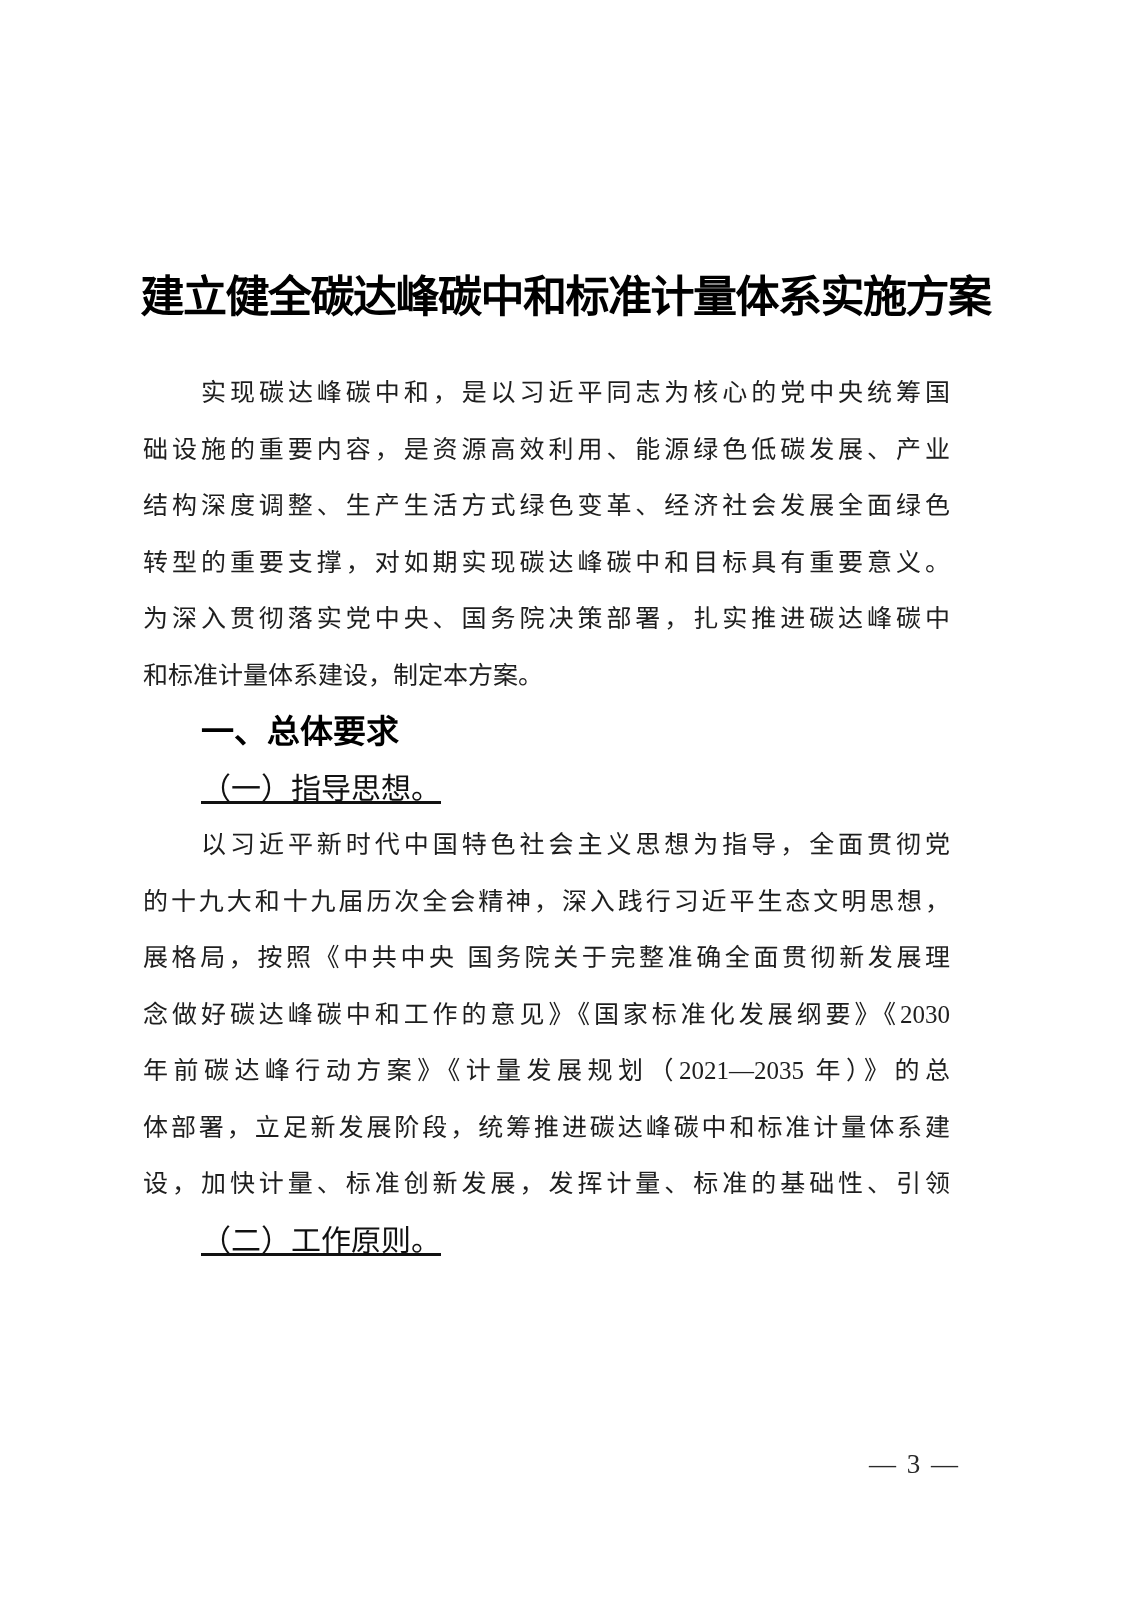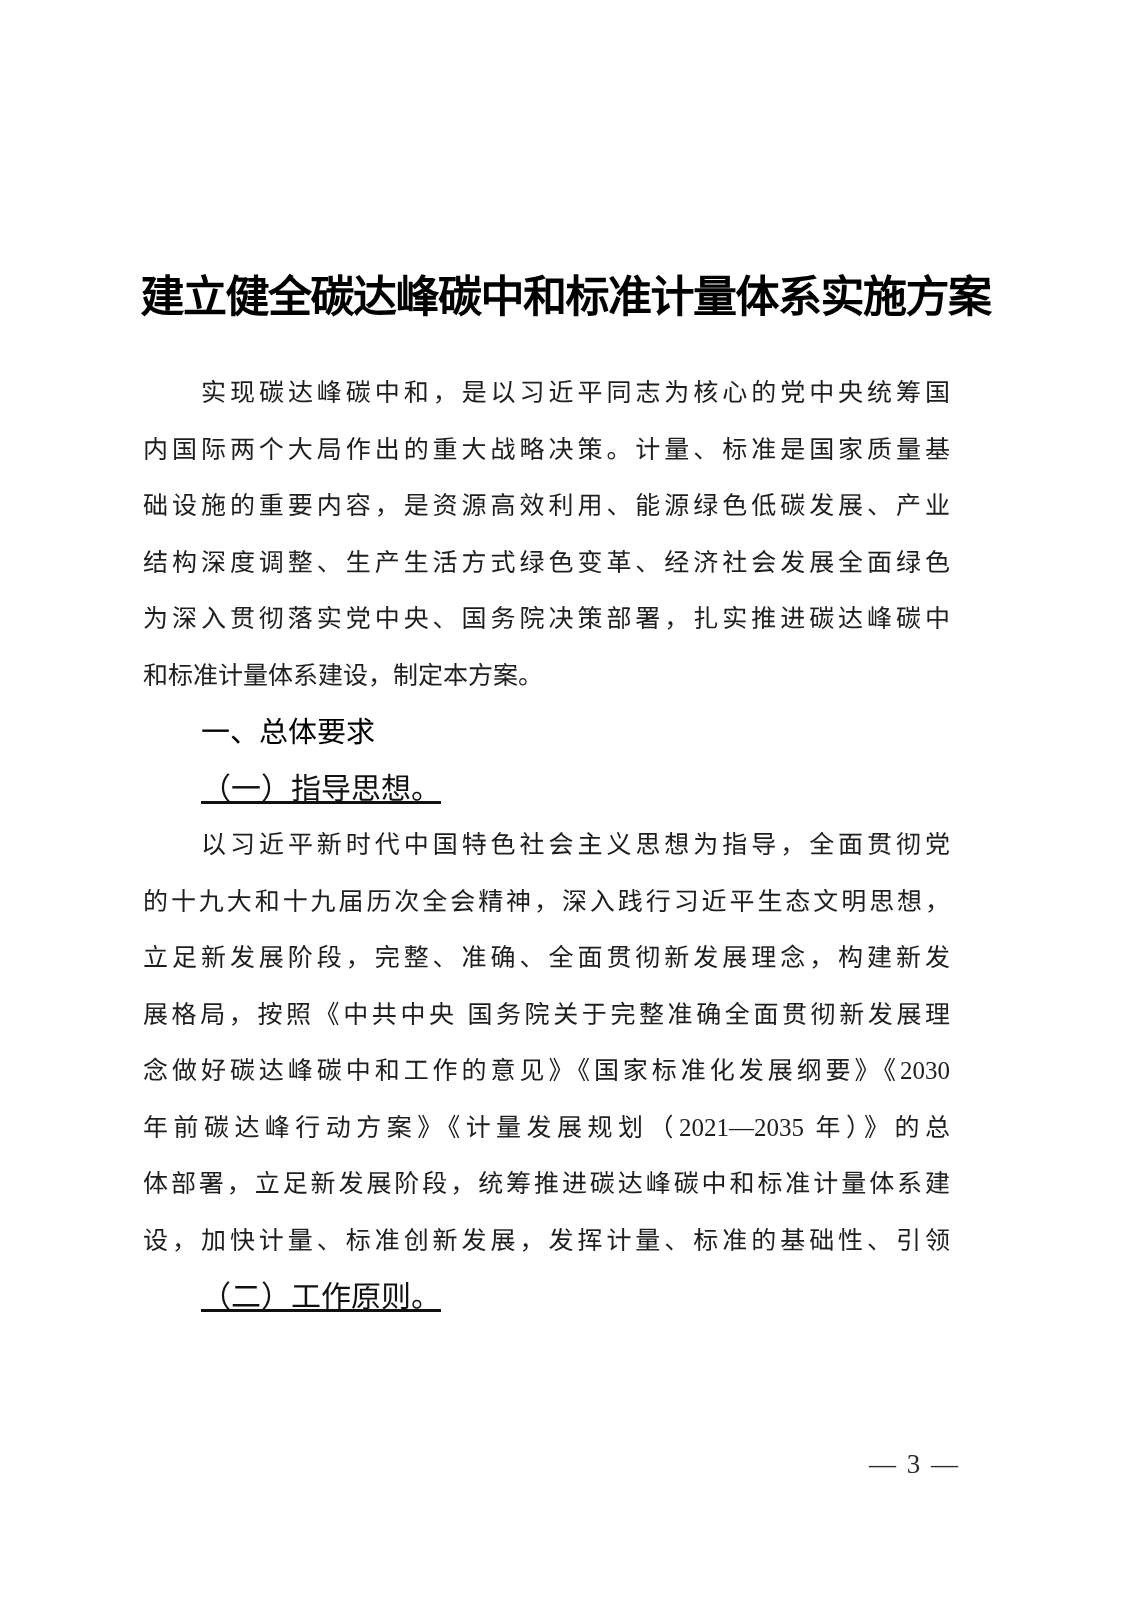--- a/index.html
+++ b/index.html
@@ -48,22 +48,22 @@
     white-space: normal;
     text-align: justify;
     text-align-last: justify;
     text-justify: inter-character;
   }
   .line.indent {
     text-indent: 58px;
   }
   .line.h1 {
     font-family: "Liberation Sans", sans-serif;
-    font-weight: normal;
-    font-size: 29px;
+    font-weight: bold;
+    font-size: 33px;
     color: #000000;
   }
   .line.h2 {
     font-family: "Liberation Serif", serif;
     font-size: 30px;
     color: #111111;
     text-decoration: underline;
   }
   .page-footer {
     position: absolute;
@@ -78,30 +78,29 @@
 </style>
 </head>
 <body>
 
 <div class="page">
 
   <h1 class="doc-title">建立健全碳达峰碳中和标准计量体系实施方案</h1>
 
   <div class="doc-body">
     <div class="line full indent">实现碳达峰碳中和，是以习近平同志为核心的党中央统筹国</div>
-    <div class="line full">内国际两个大局作出的重大战略决策。计量、标准是国家质量基</div>
     <div class="line full">础设施的重要内容，是资源高效利用、能源绿色低碳发展、产业</div>
     <div class="line full">结构深度调整、生产生活方式绿色变革、经济社会发展全面绿色</div>
+    <div class="line full">转型的重要支撑，对如期实现碳达峰碳中和目标具有重要意义。</div>
     <div class="line full">为深入贯彻落实党中央、国务院决策部署，扎实推进碳达峰碳中</div>
     <div class="line">和标准计量体系建设，制定本方案。</div>
     <div class="line h1 indent">一、总体要求</div>
     <div class="line h2 indent">（一）指导思想。</div>
     <div class="line full indent">以习近平新时代中国特色社会主义思想为指导，全面贯彻党</div>
     <div class="line full">的十九大和十九届历次全会精神，深入践行习近平生态文明思想，</div>
-    <div class="line full">立足新发展阶段，完整、准确、全面贯彻新发展理念，构建新发</div>
     <div class="line full">展格局，按照《中共中央 国务院关于完整准确全面贯彻新发展理</div>
     <div class="line full">念做好碳达峰碳中和工作的意见》《国家标准化发展纲要》《2030</div>
     <div class="line full">年前碳达峰行动方案》《计量发展规划（2021—2035 年）》的总</div>
     <div class="line full">体部署，立足新发展阶段，统筹推进碳达峰碳中和标准计量体系建</div>
     <div class="line full">设，加快计量、标准创新发展，发挥计量、标准的基础性、引领</div>
     <div class="line h2 indent">（二）工作原则。</div>
   </div>
 
   <div class="page-footer">— 3 —</div>
 

